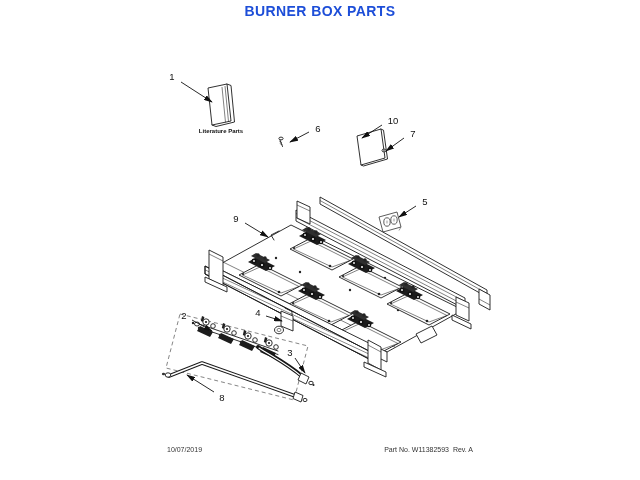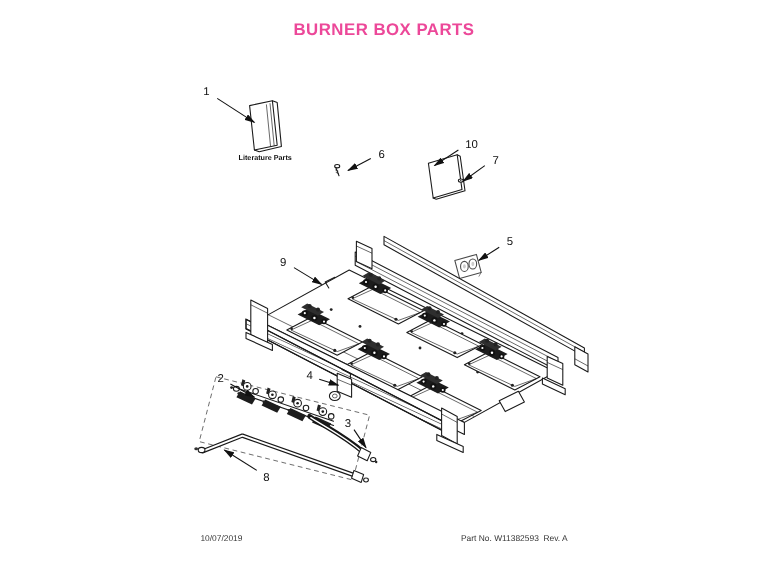--- a/index.html
+++ b/index.html
@@ -1,19 +1,19 @@
 <!DOCTYPE html>
 <html><head>
 <meta charset="utf-8">
 <style>
   html,body{margin:0;padding:0;background:#e8e8e8;}
   .page{position:relative;width:640px;height:480px;background:#ffffff;overflow:hidden;
         font-family:"Liberation Sans","DejaVu Sans",sans-serif;}
-  .title{position:absolute;top:16px;left:0;width:100%;text-align:center;
-         font-size:14px;font-weight:bold;letter-spacing:.4px;color:#ec4899;}
+  .title{position:absolute;top:3px;left:0;width:100%;text-align:center;
+         font-size:14px;font-weight:bold;letter-spacing:.4px;color:#1d4ed8;}
   .footer-date{position:absolute;left:167px;top:446px;font-size:7px;color:#333;}
   .footer-part{position:absolute;right:167px;top:446px;font-size:7px;color:#333;
                text-align:right;white-space:pre;}
   svg{position:absolute;left:0;top:0;}
   .ln{fill:none;stroke:#1a1a1a;stroke-width:.9;stroke-linejoin:round;stroke-linecap:round;}
   .thin{fill:none;stroke:#1a1a1a;stroke-width:.55;stroke-linejoin:round;}
   .fw{fill:#fff;stroke:#1a1a1a;stroke-width:.9;stroke-linejoin:round;}
   .dk{fill:#1c1c1c;stroke:none;}
   .gray{stroke:#4a4a4a;}
   .dash{fill:none;stroke:#666;stroke-width:.8;stroke-dasharray:4 3;}

